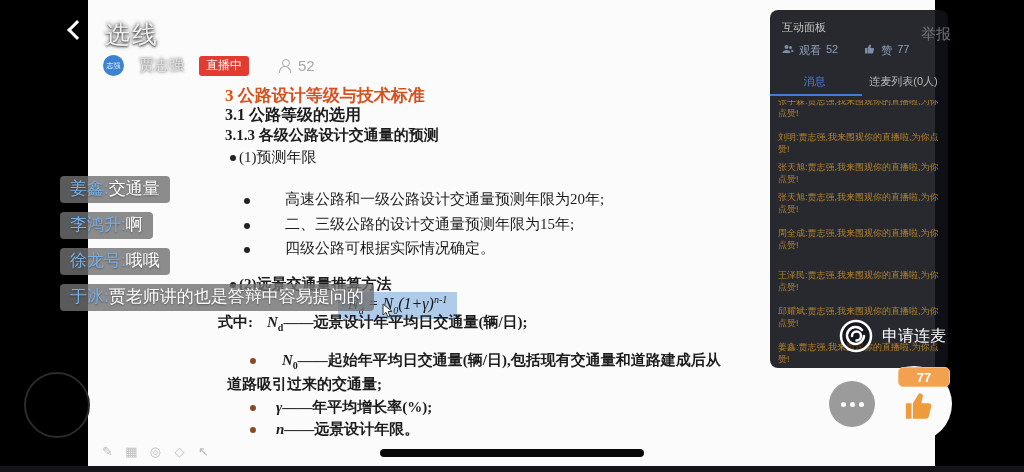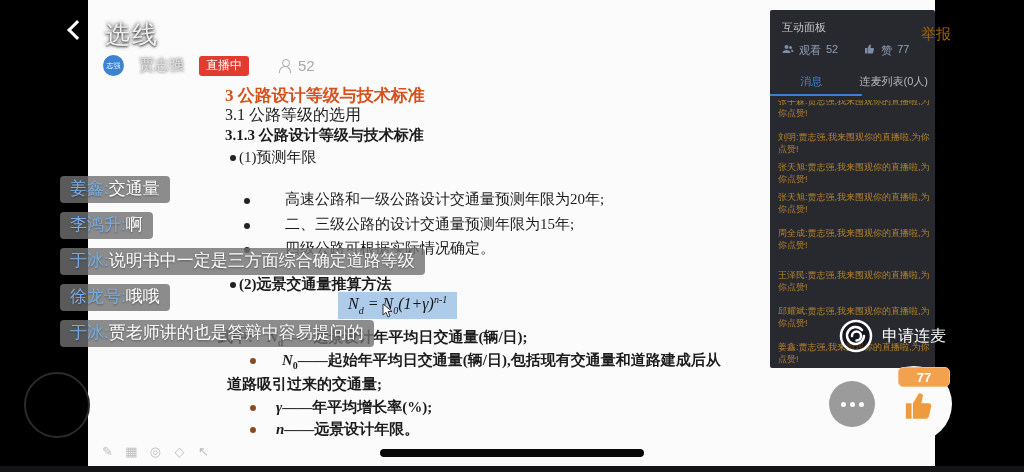--- a/index.html
+++ b/index.html
@@ -4,28 +4,28 @@
 <style>
   * { margin:0; padding:0; box-sizing:border-box; }
   body { background:#000; font-family:"Liberation Sans", sans-serif; }
   .screen { position:relative; width:1024px; height:472px; background:#000; overflow:hidden; }
 
   
   .video-area { position:absolute; left:88px; top:0; width:847px; height:466px; background:#fbfbfb; overflow:hidden; }
 
   .slide-line { position:absolute; color:#1c1c1c; font-family:"Liberation Serif", serif; white-space:nowrap; }
   .sl-title  { left:137px; top:84px;  font-size:17px; font-weight:bold; color:#d7511d; }
-  .sl-s1     { left:137px; top:105px; font-size:16px; font-weight:normal; }
+  .sl-s1     { left:137px; top:105px; font-size:16px; font-weight:bold; }
   .sl-s2     { left:137px; top:126px; font-size:15px; font-weight:bold; }
   .sl-b1     { left:137px; top:148px; font-size:15px; }
   .sl-b2     { left:155px; top:190px; font-size:15px; }
   .sl-b3     { left:155px; top:215px; font-size:15px; }
   .sl-b4     { left:155px; top:239px; font-size:15px; }
   .sl-b5     { left:137px; top:275px; font-size:15px; font-weight:bold; }
-  .sl-d0     { left:130px; top:328px; font-size:15px; font-weight:bold; }
+  .sl-d0     { left:130px; top:313px; font-size:15px; font-weight:bold; }
   .sl-d1     { left:194px; top:351px; font-size:15px; font-weight:bold; }
   .sl-d2     { left:139px; top:375px; font-size:15px; font-weight:bold; }
   .sl-d3     { left:188px; top:398px; font-size:15px; font-weight:bold; }
   .sl-d4     { left:188px; top:420px; font-size:15px; font-weight:bold; }
   .bullet    { position:absolute; width:6px; height:6px; border-radius:50%; background:#222; }
   .bullet.brown { background:#8a4a21; }
   .gap { display:inline-block; width:42px; }
   .gap-s { display:inline-block; width:14px; }
   .mi { font-style:italic; font-family:"Liberation Serif", serif; }
   sub { font-size:10px; } sup { font-size:10px; }
@@ -61,40 +61,40 @@
   
   .ghost-ring { position:absolute; left:24px; top:372px; width:66px; height:66px; border-radius:50%;
                 border:2px solid #2b2b2b; }
   .composer { position:absolute; left:68px; top:384px; width:174px; height:42px; border-radius:21px;
               background:rgba(126,126,126,.85); display:flex; align-items:center; padding-left:26px;
               font-size:17px; color:#f4f4f4; z-index:7; }
   .tools-row { position:absolute; left:100px; top:444px; display:flex; gap:9px; z-index:7; }
   .tool { color:#bdbdbd; font-size:13px; width:15px; text-align:center; }
 
   
-  .panel { position:absolute; left:770px; top:10px; width:165px; height:358px;
-           background:rgba(16,18,24,.9); border-radius:2px; z-index:5; overflow:hidden; }
+  .panel { position:absolute; left:770px; top:10px; width:178px; height:358px;
+           background:rgba(16,18,24,.9); border-radius:8px; z-index:5; overflow:hidden; }
   .panel-title { position:absolute; left:12px; top:10px; font-size:11px; color:#c6c6c6; }
   .panel-stats { position:absolute; left:12px; top:33px; display:flex; gap:26px; align-items:center; }
   .stat { display:flex; align-items:flex-start; gap:5px; color:#8fa0b8; font-size:11px; }
   .stat svg { display:block; }
   .panel-tabs { position:absolute; left:0; top:60px; width:100%; display:flex; }
   .ptab { flex:1; text-align:center; font-size:11px; color:#b8b8b8; padding:4px 0; }
   .ptab.active { color:#4a82d9; }
   .tab-underline { position:absolute; left:0; top:84px; width:92px; height:2px; background:#3f7bd9; }
   .panel-msgs { position:absolute; left:8px; right:5px; top:90px; bottom:0; overflow:hidden;
                 display:flex; flex-direction:column; justify-content:flex-end; }
   .pmsg { font-size:9px; line-height:12px; margin:3px 0; }
   .pmsg .m-name { color:#5b8fd0; } .pmsg .m-name::after { content:":"; }
   .pmsg .m-text { color:#cfcfcf; }
   .pmsg.t-promo .m-name, .pmsg.t-promo .m-name::after, .pmsg.t-promo .m-text { color:#b5832c; }
   .pmsg.t-user { white-space:nowrap; overflow:hidden; }
 
   
-  .report-btn { position:absolute; left:921px; top:25px; font-size:15px; color:#a16207; z-index:8; }
+  .report-btn { position:absolute; left:921px; top:25px; font-size:15px; color:#737373; z-index:8; }
   .mic-request { position:absolute; left:838px; top:318px; display:flex; align-items:center; gap:8px; z-index:9; }
   .mic-label { color:#fff; font-size:16px; white-space:nowrap; }
   .fab-bg { position:absolute; left:876px; top:366px; width:76px; height:76px; border-radius:50%; background:#fbfbfb; z-index:6; }
   .more-btn { position:absolute; left:829px; top:381px; width:46px; height:46px; border-radius:50%;
               background:rgba(150,150,150,.95); display:flex; align-items:center; justify-content:center; gap:4px; z-index:7; }
   .more-btn i { width:5px; height:5px; border-radius:50%; background:#fff; }
   .like-badge { position:absolute; left:898px; top:367px; width:52px; height:20px; border-radius:5px;
                 background:#f2a24e; border:1px solid #f6bd7e; color:#fff; font-size:13px; font-weight:bold;
                 display:flex; align-items:center; justify-content:center; z-index:8; }
   .like-btn { position:absolute; left:903px; top:389px; z-index:8; }
@@ -105,21 +105,21 @@
 </style>
 </head>
 <body>
 
 <div class="screen">
 
   <div class="video-area">
 
     <div class="slide-line sl-title">3   公路设计等级与技术标准</div>
     <div class="slide-line sl-s1">3.1  公路等级的选用</div>
-    <div class="slide-line sl-s2">3.1.3 公路设计等级与技术标准</div>
+    <div class="slide-line sl-s2">3.1.3 各级公路设计交通量的预测</div>
 
     <span class="bullet" style="left:142px; top:155px;"></span>
     <div class="slide-line sl-b1"><span class="gap-s"></span><span>(1)预测年限</span></div>
 
     <span class="bullet" style="left:156px; top:198px;"></span>
     <div class="slide-line sl-b2"><span class="gap"></span><span>高速公路和一级公路设计交通量预测年限为20年;</span></div>
 
     <span class="bullet" style="left:156px; top:223px;"></span>
     <div class="slide-line sl-b3"><span class="gap"></span><span>二、三级公路的设计交通量预测年限为15年;</span></div>
 
@@ -165,21 +165,20 @@
       <span>52</span>
     </span>
   </div>
 
   <div class="overlay-chat">
 
       <div class="bubble"><span class="b-name">姜鑫</span><span>交通量</span></div>
 
       <div class="bubble"><span class="b-name">李鸿升</span><span>啊</span></div>
 
-      <div class="bubble"><span class="b-name">于冰</span><span>说明书中一定是三方面综合确定道路等级</span></div>
 
       <div class="bubble"><span class="b-name">徐龙号</span><span>哦哦</span></div>
 
       <div class="bubble"><span class="b-name">于冰</span><span>贾老师讲的也是答辩中容易提问的</span></div>
     </div>
 
   <div class="ghost-ring"></div>
   <div class="tools-row">
 
       <span class="tool">✎</span>

